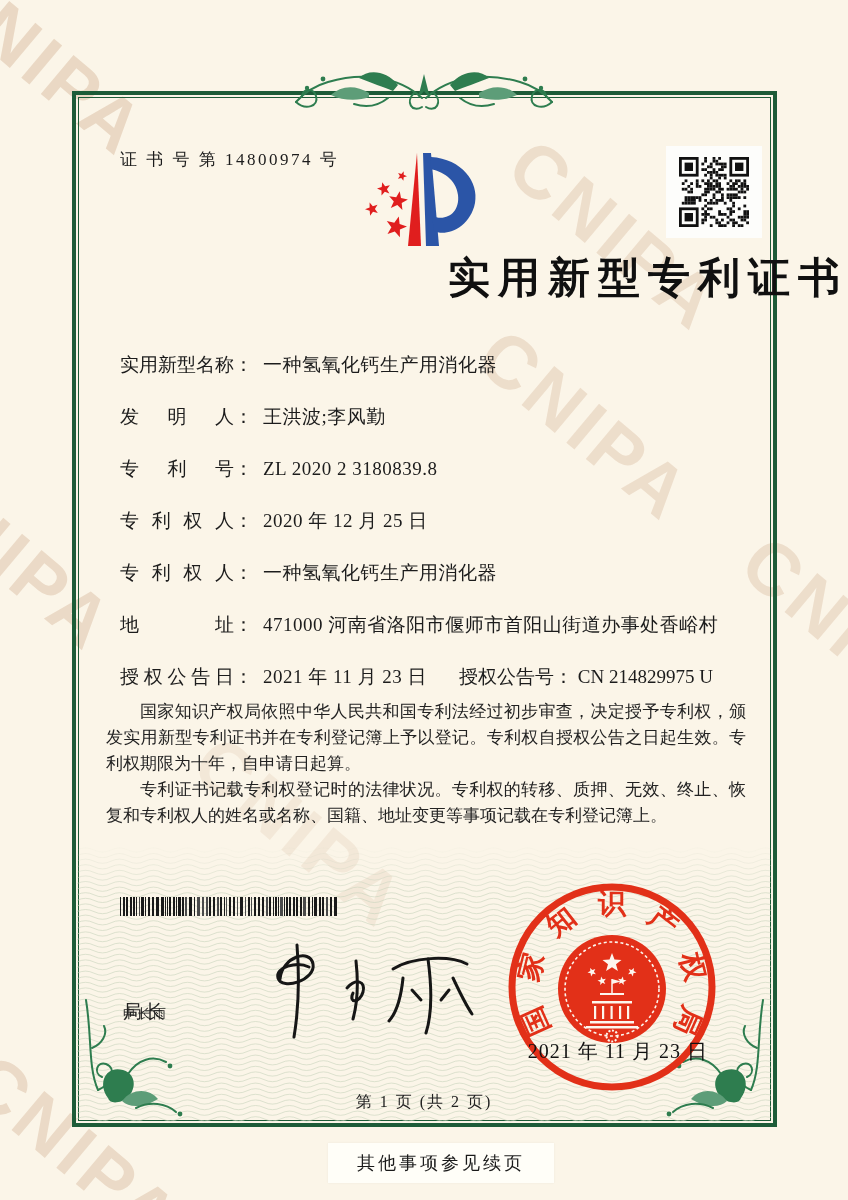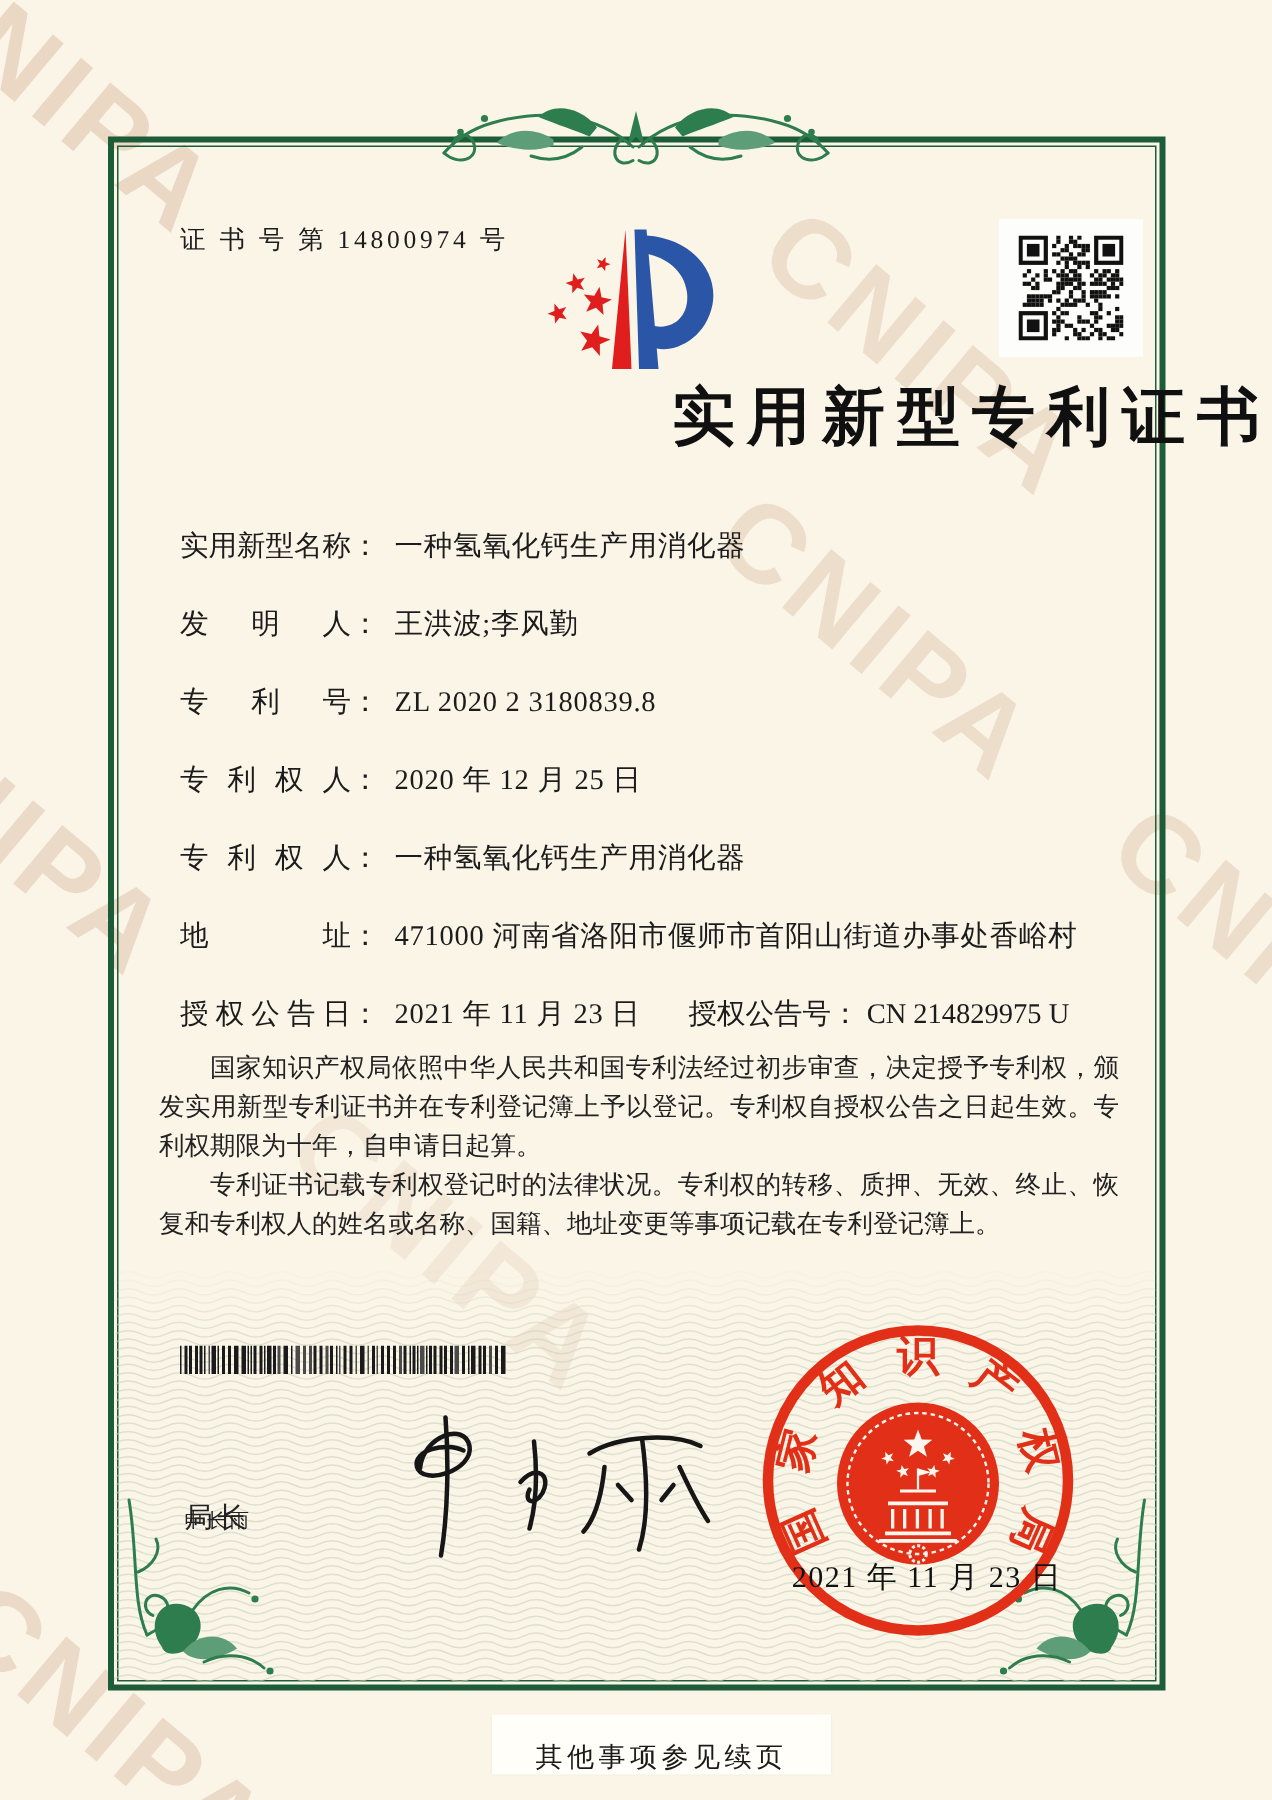--- a/index.html
+++ b/index.html
@@ -75,21 +75,21 @@
   .seal-white{fill:#fdf6ee;}
   .seal-char{font-size:28px;font-weight:bold;fill:var(--seal-red);
              font-family:"Liberation Serif","DejaVu Serif",serif;}
   .seal-date{position:absolute;left:518px;top:1038px;width:200px;text-align:center;
              font-size:20px;letter-spacing:1px;color:#111;z-index:7;}
 
   .page-footer{position:absolute;left:0;top:1092px;width:848px;text-align:center;
                font-size:16px;letter-spacing:2px;color:#222;z-index:5;}
 
   .note-box{position:absolute;left:328px;top:1143px;width:226px;height:40px;background:#fffef8;
-            display:flex;align-items:flex-end;justify-content:center;z-index:5;
+            display:flex;align-items:center;justify-content:center;z-index:5;
             box-shadow:0 0 2px rgba(0,0,0,.06);}
   .note-box span{font-size:18px;letter-spacing:3px;color:#1a1a1a;}
 </style>
 </head>
 <body>
 
 <div class="page">
 
   <div id="watermarks">
       <div class="wm" style="left: 40px; top: 60px; opacity: 0.32;">CNIPA</div>
@@ -560,18 +560,19 @@
         <text x="112" y="38" text-anchor="middle" class="seal-char" transform="rotate(-76,112,112)">家</text>
         <text x="112" y="38" text-anchor="middle" class="seal-char" transform="rotate(-38,112,112)">知</text>
         <text x="112" y="38" text-anchor="middle" class="seal-char" transform="rotate(0,112,112)">识</text>
         <text x="112" y="38" text-anchor="middle" class="seal-char" transform="rotate(38,112,112)">产</text>
         <text x="112" y="38" text-anchor="middle" class="seal-char" transform="rotate(76,112,112)">权</text>
         <text x="112" y="38" text-anchor="middle" class="seal-char" transform="rotate(114,112,112)">局</text>
       </g>
   </svg>
   <div class="seal-date">2021 年 11 月 23 日</div>
 
+  <div class="page-footer">第 1 页 (共 2 页)</div>
 
   <div class="note-box">
     <span>其他事项参见续页</span>
   </div>
 
 </div>
 
 </body></html>

